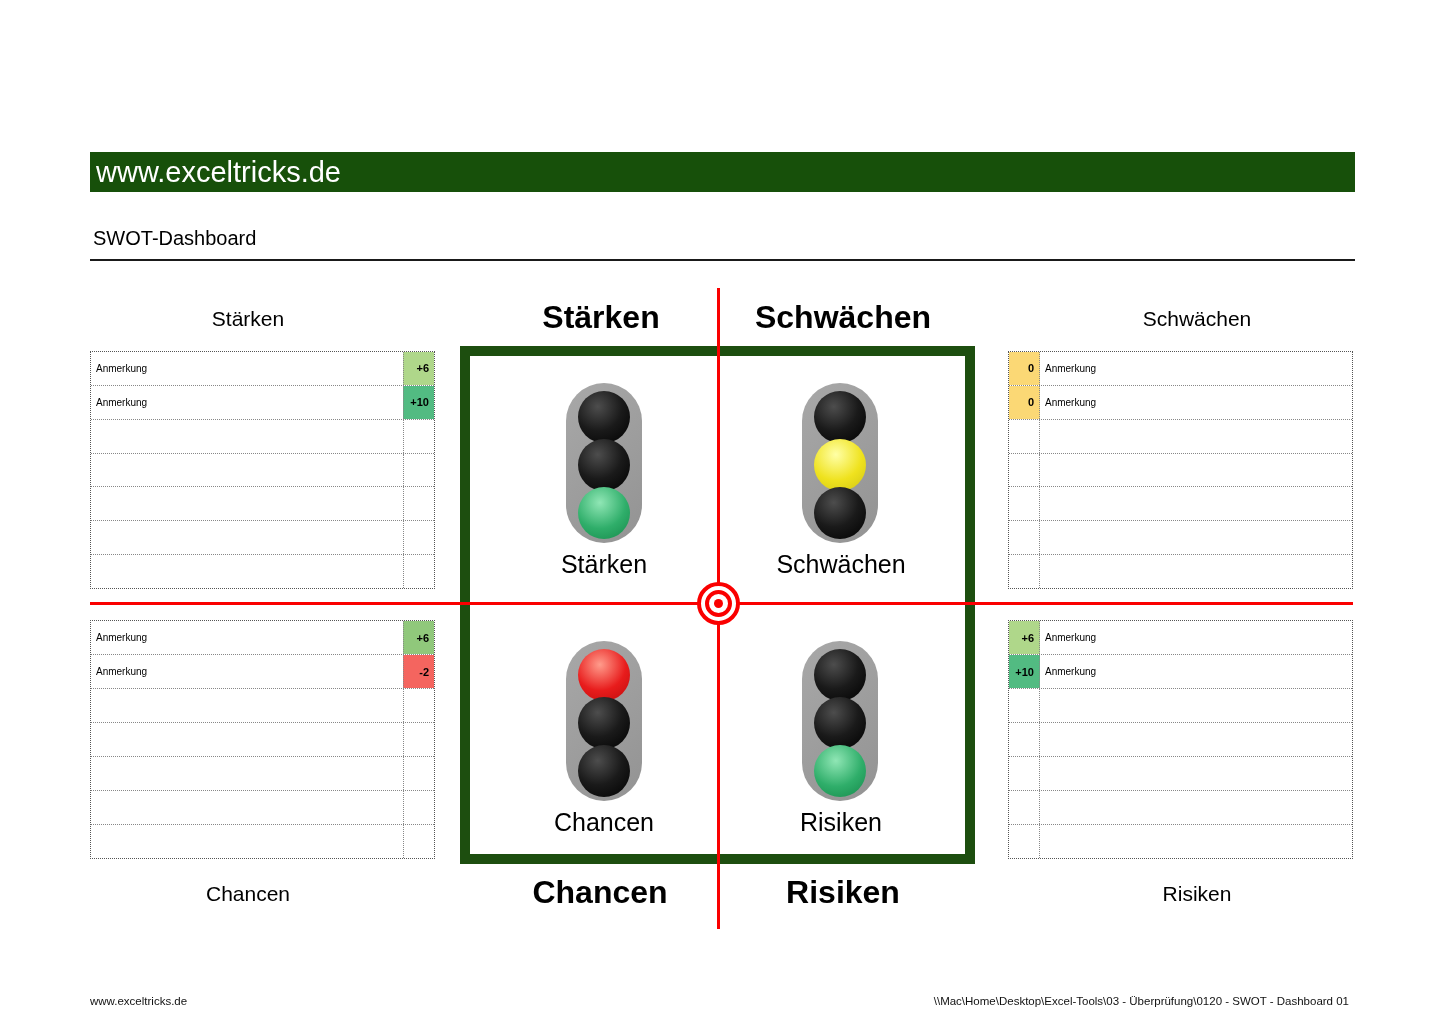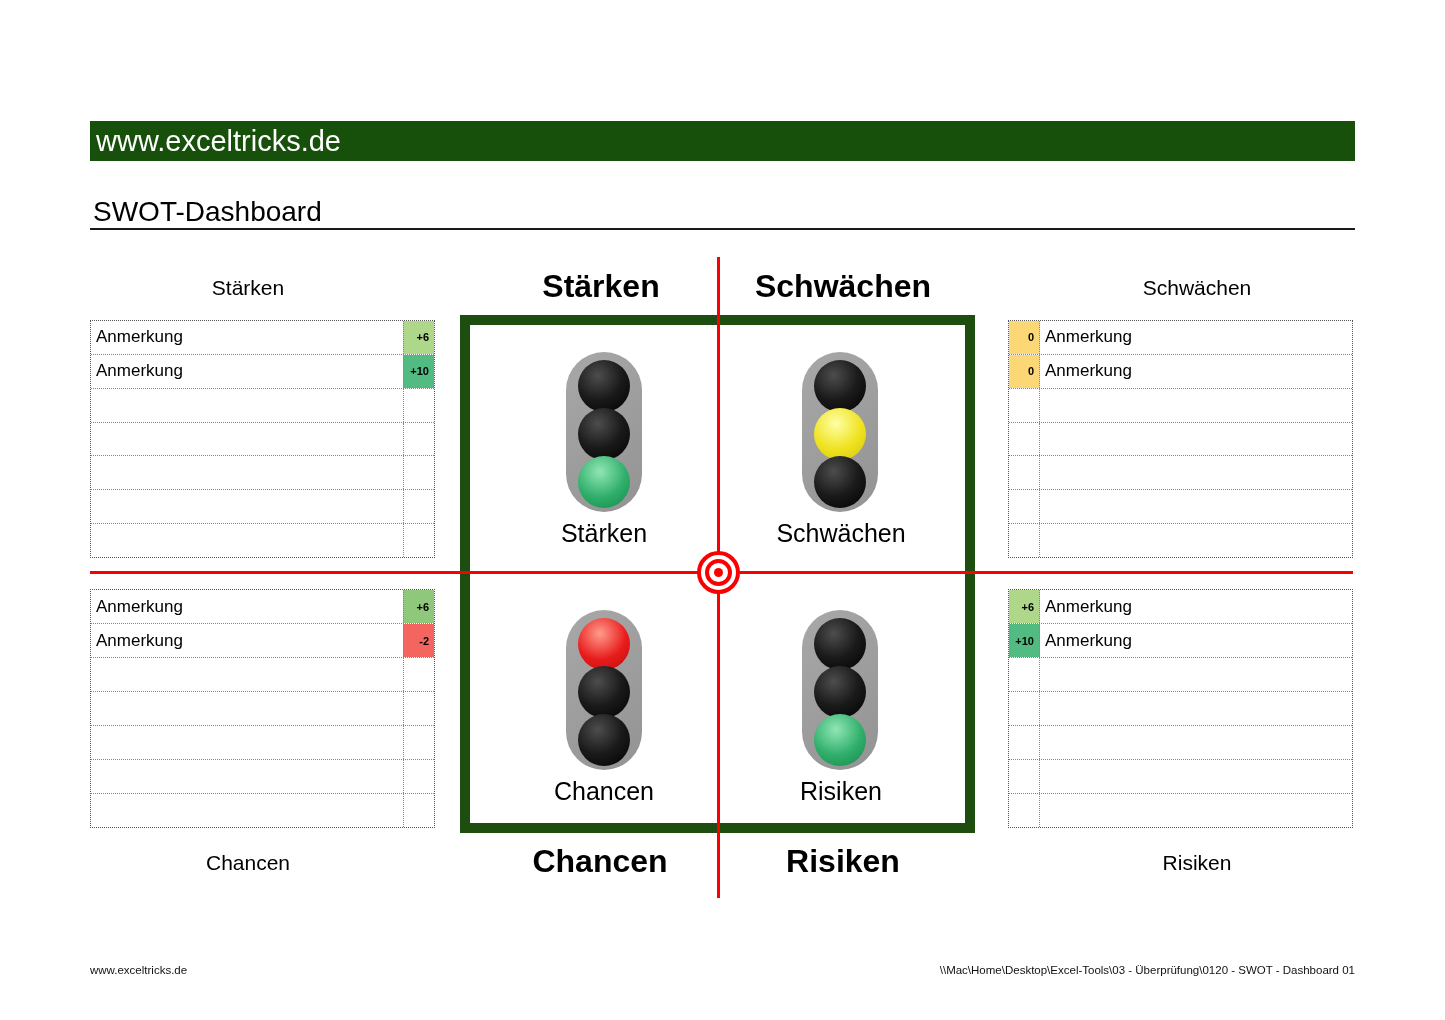--- a/index.html
+++ b/index.html
@@ -1,24 +1,24 @@
 <!DOCTYPE html>
 <html><head>
 <meta charset="utf-8">
 <style>
   html,body{margin:0;padding:0;background:#fff;}
   #stage{position:relative;width:1445px;height:988px;background:#ffffff;overflow:hidden;
-         font-family:"Liberation Sans",sans-serif;color:#000;}
+         font-family:"Liberation Sans",sans-serif;color:#000;margin-top:31px;}
 
   
   #banner{position:absolute;left:90px;top:121px;width:1265px;height:40px;background:#17500a;}
   #banner span{display:block;line-height:40px;padding-left:6px;font-size:29px;color:#ffffff;}
 
   
-  #page-title{position:absolute;left:93px;top:196px;font-size:28px;color:#000;}
+  #page-title{position:absolute;left:93px;top:196px;font-size:20px;color:#000;}
   #title-rule{position:absolute;left:90px;top:228px;width:1265px;height:2px;background:#1a1a1a;}
 
   
   .side-title{position:absolute;width:240px;text-align:center;font-size:21px;color:#000;}
   #side-strengths{left:128px;top:276px;}
   #side-weaknesses{left:1077px;top:276px;}
   #side-opportunities{left:128px;top:851px;}
   #side-risks{left:1077px;top:851px;}
 
   
@@ -34,21 +34,21 @@
 
   
   .qtable{position:absolute;width:345px;height:238px;border:1px dotted #555;
           box-sizing:border-box;display:flex;flex-direction:column;background:#fff;}
   #table-strengths{left:90px;top:320px;}
   #table-weaknesses{left:1008px;top:320px;}
   #table-opportunities{left:90px;top:589px;height:239px;}
   #table-risks{left:1008px;top:589px;height:239px;}
   .trow{flex:1;display:flex;border-bottom:1px dotted #888;min-height:0;}
   .trow:last-child{border-bottom:none;}
-  .cell-text{flex:1;display:flex;align-items:center;padding:0 5px;font-size:17px;}
+  .cell-text{flex:1;display:flex;align-items:center;padding:0 5px;font-size:10px;}
   .cell-val{width:31px;display:flex;align-items:center;justify-content:flex-end;
             padding-right:5px;font-size:11px;font-weight:bold;box-sizing:border-box;}
   .val-right .cell-val{border-left:1px dotted #888;}
   .val-left  .cell-val{border-right:1px dotted #888;}
 
   
   .tlight{position:absolute;width:76px;height:160px;border-radius:38px;
           background:linear-gradient(135deg,#a8a8a8,#939393);}
   .bulb{position:absolute;left:12px;width:52px;height:52px;border-radius:50%;}
   .bulb.b1{top:8px}.bulb.b2{top:56px}.bulb.b3{top:104px}
@@ -72,21 +72,21 @@
   #target{position:absolute;left:697px;top:551px;width:43px;height:43px;border-radius:50%;
           border:4px solid #fa0000;background:#fff;box-sizing:border-box;
           display:flex;align-items:center;justify-content:center;}
   #target .ring{width:27px;height:27px;border-radius:50%;border:4px solid #fa0000;
           box-sizing:border-box;background:#fff;display:flex;align-items:center;justify-content:center;}
   #target .dot{width:9px;height:9px;border-radius:50%;background:#fa0000;}
 
   
   .footer-text{position:absolute;top:964px;font-size:11.5px;color:#111;}
   #footer-left{left:90px;}
-  #footer-right{right:90px;text-align:center;}
+  #footer-right{right:96px;text-align:center;}
 </style>
 </head>
 <body>
 
 <div id="stage">
 
   <div id="banner" style="background-color: rgb(23, 80, 10);">
     <span>www.exceltricks.de</span>
   </div>
 

